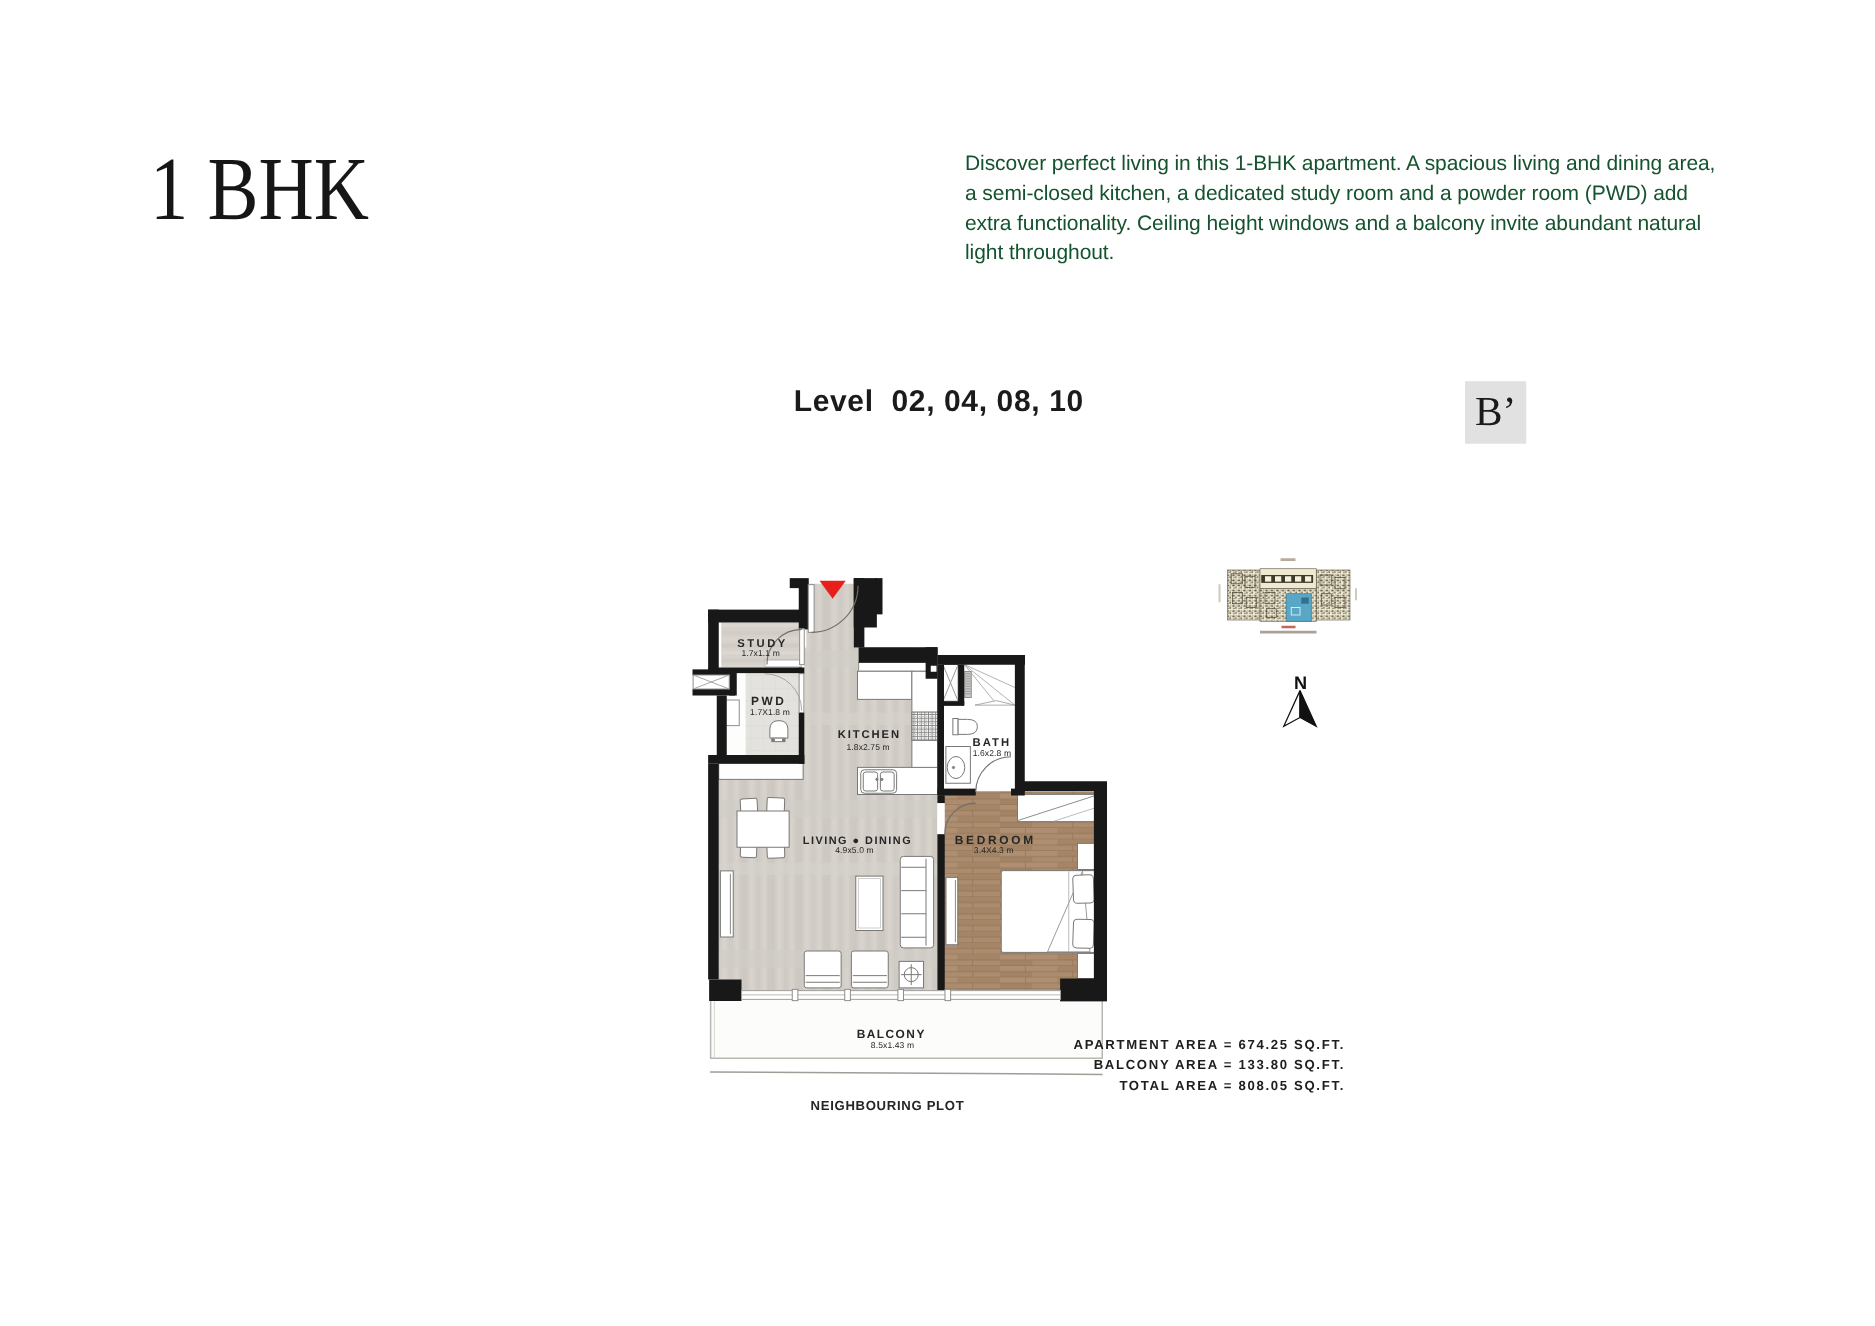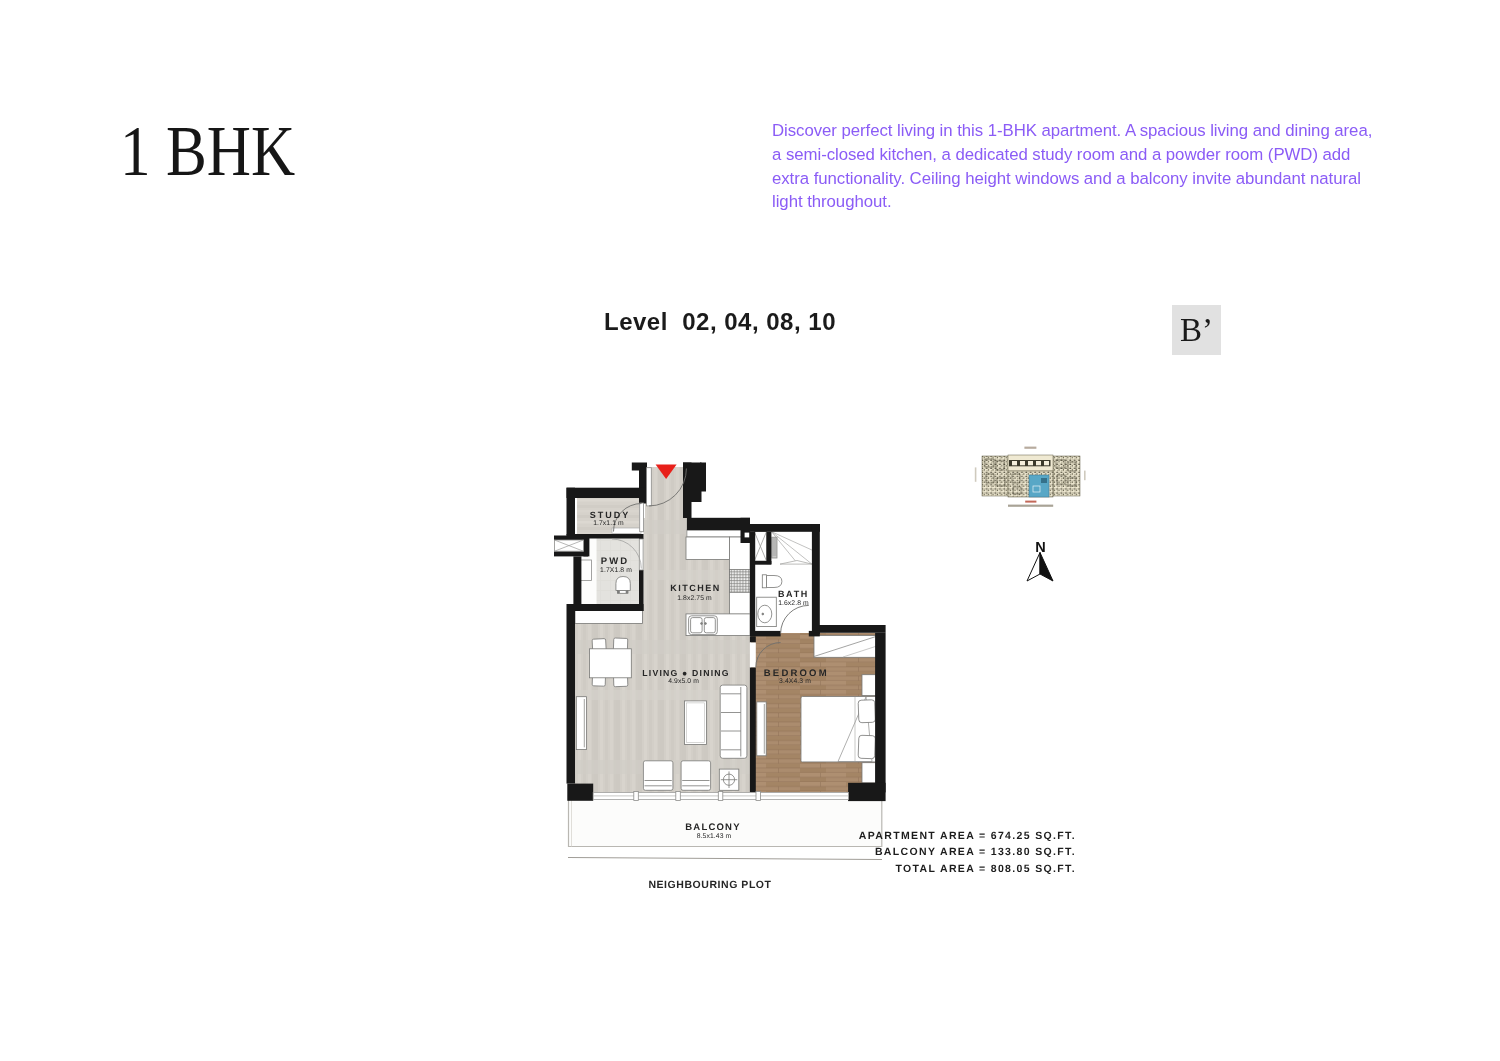--- a/index.html
+++ b/index.html
@@ -1,20 +1,20 @@
 <!DOCTYPE html>
 <html><head>
 <meta charset="utf-8">
 <style>
   html,body{margin:0;padding:0;background:#ffffff;width:1500px;height:1061px;overflow:hidden;}
   body{font-family:"Liberation Sans",sans-serif;position:relative;}
   .abs{position:absolute;}
   #bhk{left:120px;top:110px;font-family:"Liberation Serif",serif;font-size:72px;font-weight:400;color:#161616;letter-spacing:0px;transform:scaleX(0.85);transform-origin:0 0;}
-  #para{left:772px;top:119px;width:700px;font-size:16.8px;line-height:23.8px;color:#8b5cf6;letter-spacing:-0.05px;white-space:nowrap;}
-  #level{left:604px;top:308px;font-size:24px;font-weight:bold;color:#1b1b1b;letter-spacing:0.5px;}
+  #para{left:772px;top:119px;width:700px;font-size:16.8px;line-height:23.8px;color:#14532d;letter-spacing:-0.05px;white-space:nowrap;}
+  #level{left:635px;top:308px;font-size:24px;font-weight:bold;color:#1b1b1b;letter-spacing:0.5px;}
   #bbox{left:1172px;top:305px;width:49px;height:50px;background:#e1e1e1;text-align:center;}
   #bbox span{font-family:"Liberation Serif",serif;font-size:33px;color:#1a1a1a;line-height:50px;}
 </style>
 </head>
 <body>
 <div class="abs" id="bhk">1 BHK</div>
 <div class="abs" id="para">Discover perfect living in this 1-BHK apartment. A spacious living and dining area,<br>a semi-closed kitchen, a dedicated study room and a powder room (PWD) add<br>extra functionality. Ceiling height windows and a balcony invite abundant natural<br>light throughout.</div>
 <div class="abs" id="level">Level&nbsp; 02, 04, 08, 10</div>
 <div class="abs" id="bbox"><span>B’</span></div>
 <svg class="abs" style="left:0;top:0" width="1500" height="1061" viewBox="0 0 1500 1061" xmlns="http://www.w3.org/2000/svg">

